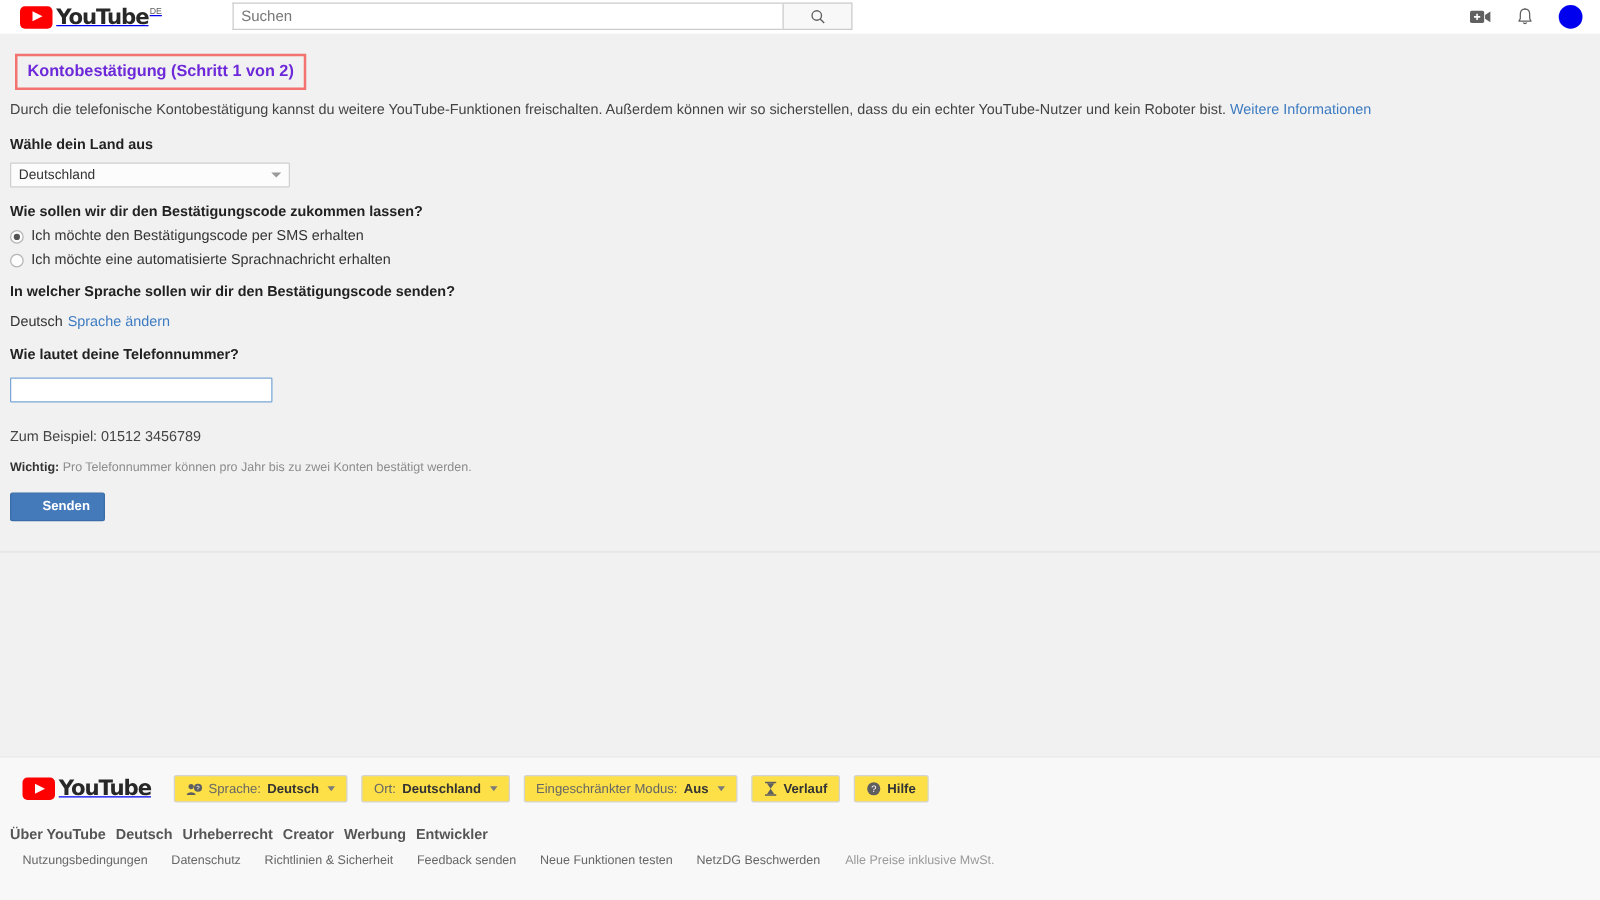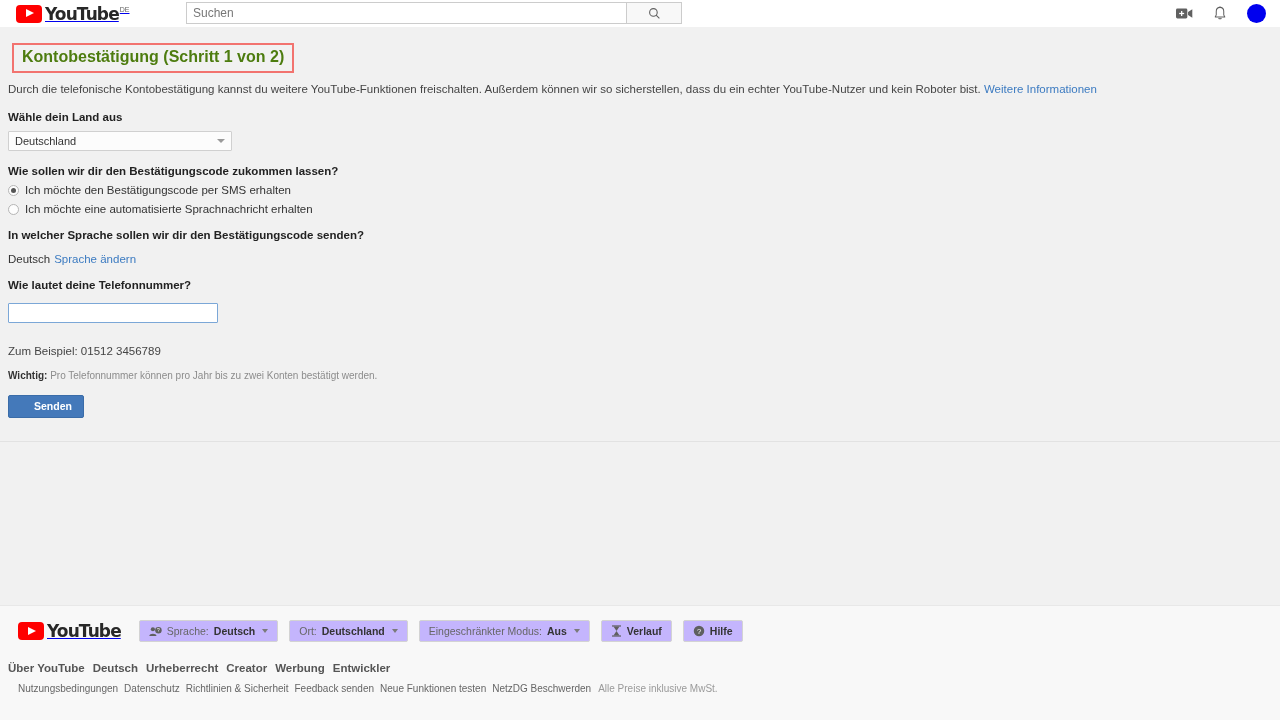--- a/index.html
+++ b/index.html
@@ -136,23 +136,23 @@
     padding-top: 16px;
   }
   .title-box {
     display: inline-block;
     border: 2px solid #f2736f;
     background: #f1f1f1;
     padding: 5px 8px 6px 8px;
     margin-left: 4px;
   }
   .title-box .title-text {
-    font-size: 16px;
+    font-size: 13px;
     font-weight: bold;
-    color: #4d7c0f;
+    color: #6d28d9;
     line-height: 14px;
   }
   .intro {
     margin-top: 9px;
     font-size: 11.5px;
     color: #444;
     line-height: 15px;
   }
   .intro a {
     color: #3c7bc1;
@@ -317,21 +317,21 @@
   .footer-logo .yt-logo-word {
     font-size: 17px;
   }
   .chip {
     display: flex;
     align-items: center;
     gap: 5px;
     height: 22px;
     box-sizing: border-box;
     padding: 0 9px;
-    background: #c4b5fd;
+    background: #fde047;
     border: 1px solid #d3d3d3;
     border-radius: 2px;
     font-size: 10.5px;
     color: #666;
     cursor: pointer;
     white-space: nowrap;
   }
   .chip b { color: #333; font-weight: bold; }
   .chip .caret {
     width: 0; height: 0;
@@ -349,21 +349,21 @@
   .footer-links a {
     font-size: 11.5px;
     color: #555;
     text-decoration: none;
     font-weight: bold;
   }
   .footer-sublinks {
     padding-left: 18px;
     margin-top: 9px;
     display: flex;
-    gap: 6px;
+    gap: 19px;
     align-items: baseline;
   }
   .footer-sublinks a {
     font-size: 10px;
     color: #666;
     text-decoration: none;
   }
   .footer-sublinks .note {
     font-size: 10px;
     color: #9a9a9a;

